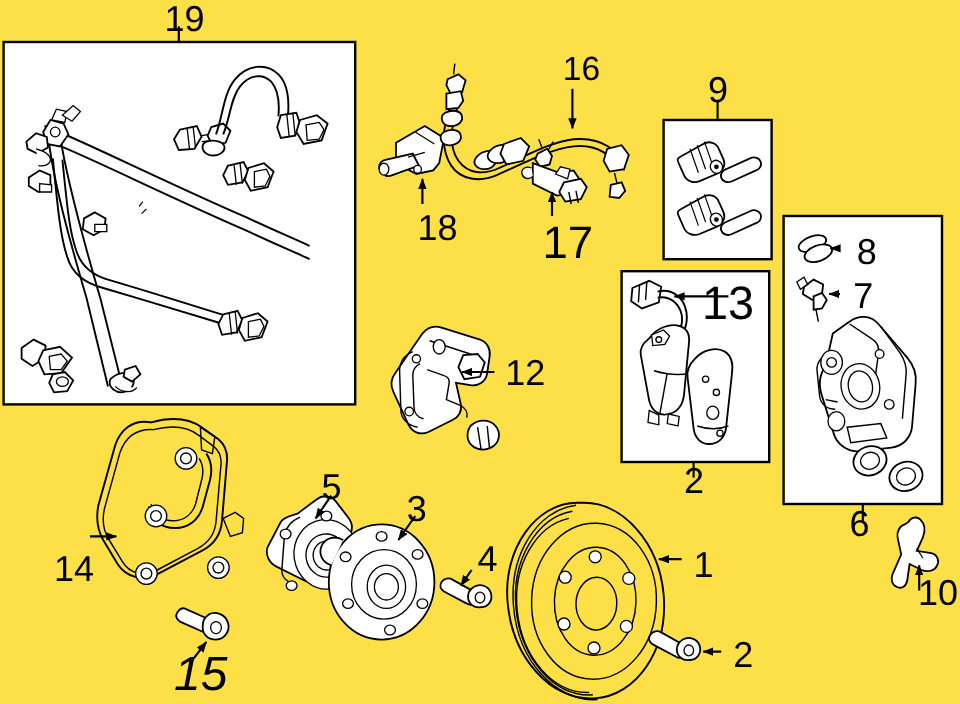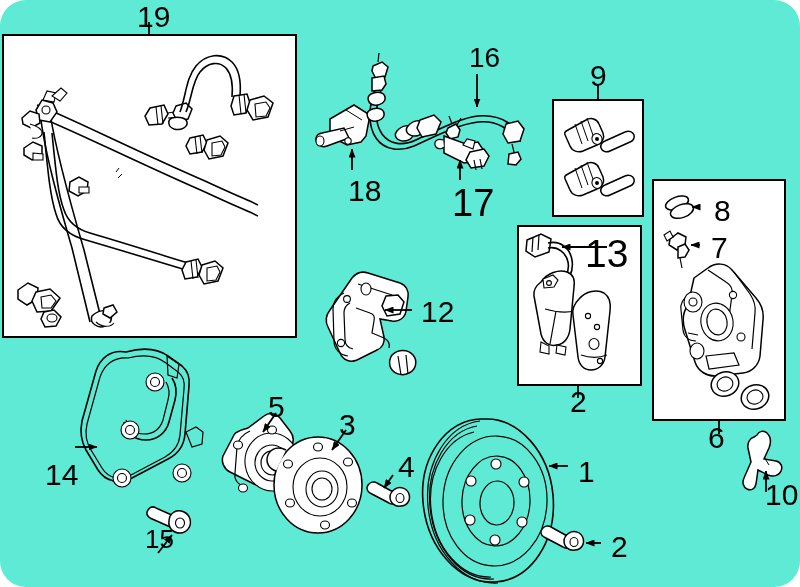--- a/index.html
+++ b/index.html
@@ -5,23 +5,22 @@
 <style>
   html,body{margin:0;padding:0;background:#ffffff;}
   body{
     font-family:"Liberation Sans", sans-serif;
     -webkit-font-smoothing:antialiased;
   }
   #stage{
     position:relative;
     width:800px;
     height:587px;
-    background:#5eead4;
+    background:#fde047;
     overflow:hidden;
-    border-radius:26px;
   }
   #stage svg{
     position:absolute;
     left:0; top:0;
     width:800px;
     height:587px;
   }
   .callout{
     position:absolute;
     font-family:"Liberation Sans", sans-serif;
@@ -371,17 +370,17 @@
       <div class="callout" style="left: 421px; top: 297px; font-size: 30px;">12</div>
       <div class="callout" style="left: 570px; top: 387px; font-size: 30px;">2</div>
       <div class="callout" style="left: 708px; top: 423px; font-size: 30px;">6</div>
       <div class="callout" style="left: 268px; top: 392px; font-size: 30px;">5</div>
       <div class="callout" style="left: 339px; top: 410px; font-size: 30px;">3</div>
       <div class="callout" style="left: 45px; top: 440px; font-size: 30px; margin-top: 20px;">14</div>
       <div class="callout" style="left: 398px; top: 452px; font-size: 30px;">4</div>
       <div class="callout" style="left: 578px; top: 457px; font-size: 30px;">1</div>
       <div class="callout" style="left: 611px; top: 532px; font-size: 30px;">2</div>
       <div class="callout" style="left: 765px; top: 480px; font-size: 30px;">10</div>
-      <div class="callout" style="left: 145px; top: 526px; font-size: 26px;">15</div>
+      <div class="callout" style="left: 145px; top: 542px; font-size: 40px; font-style: italic;">15</div>
     </div>
 
 
 </div>
 
 </body></html>

